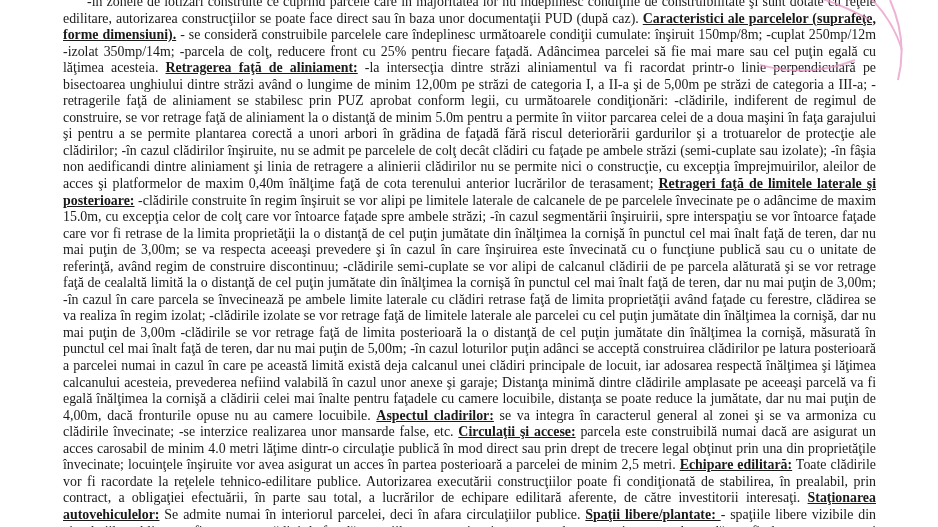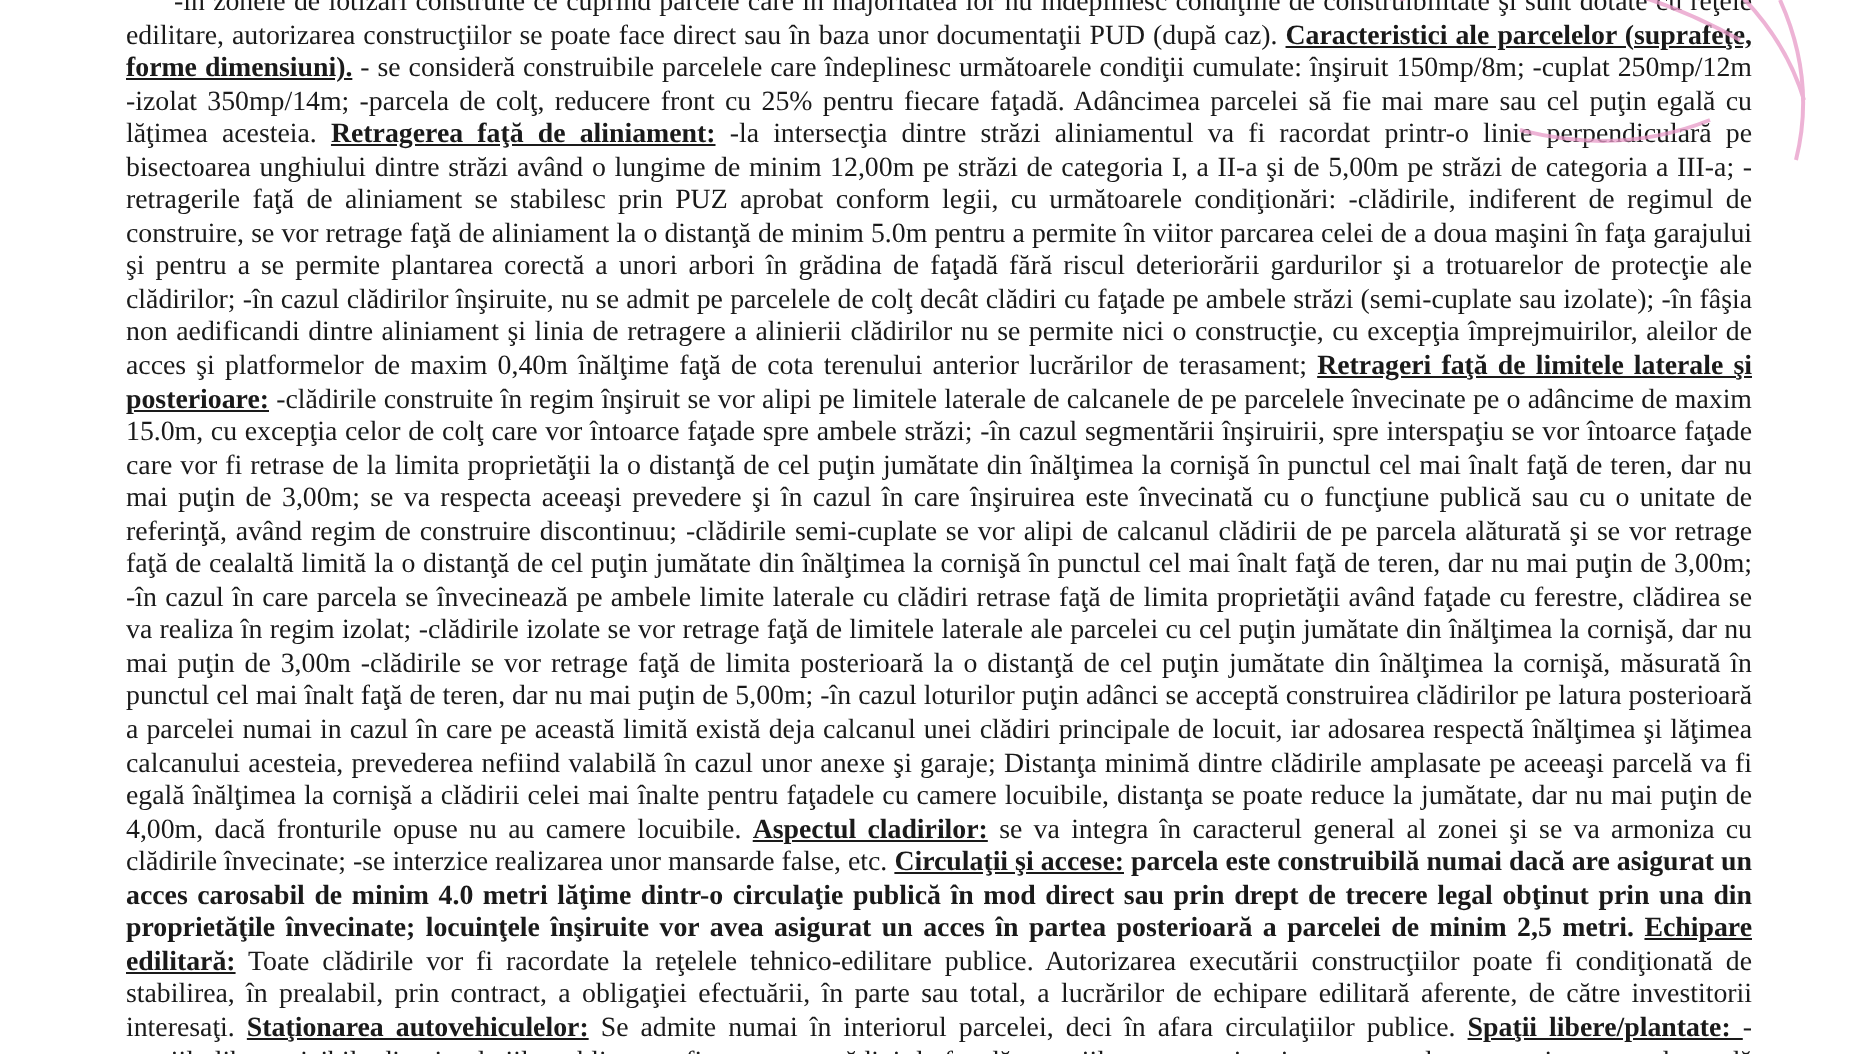--- a/index.html
+++ b/index.html
@@ -4,21 +4,21 @@
 <style>
   html, body { margin: 0; padding: 0; background: #ffffff; }
   body { width: 938px; height: 527px; overflow: hidden; position: relative; }
   .page {
     position: absolute; left: 63px; top: -6px; width: 813px;
     font-family: "Liberation Serif", serif; font-size: 13.9px; line-height: 16.55px;
     color: #1a1a1a; text-align: justify;
   }
   .para { margin: 0; text-indent: 24px; }
   .h { font-weight: bold; text-decoration: underline; }
-  .b { font-weight: bold; }
+  .b { font-weight: normal; }
   .stamp {
     position: absolute; left: 640px; top: -40px; width: 290px; height: 150px;
     pointer-events: none;
   }
 </style>
 </head>
 <body>
 
 <div class="page">
   <p class="para"><span>-în zonele de lotizări construite ce cuprind parcele care în majoritatea lor nu îndeplinesc condiţiile de construibilitate şi sunt dotate cu reţele edilitare, autorizarea construcţiilor se poate face direct sau în baza unor documentaţii PUD (după caz). </span><span class="h">Caracteristici ale parcelelor (suprafeţe, forme dimensiuni).</span><span> - se consideră construibile parcelele care îndeplinesc următoarele condiţii cumulate: înşiruit 150mp/8m; -cuplat 250mp/12m -izolat 350mp/14m; -parcela de colţ, reducere front cu 25%  pentru fiecare faţadă. Adâncimea parcelei să fie mai mare sau cel puţin egală cu lăţimea acesteia.  </span><span class="h">Retragerea faţă de aliniament:</span><span> -la intersecţia dintre străzi aliniamentul va fi racordat printr-o linie perpendiculară pe bisectoarea unghiului dintre străzi  având o lungime de minim 12,00m pe străzi de categoria I, a II-a şi de 5,00m pe străzi de categoria a III-a; -retragerile faţă de aliniament se stabilesc prin PUZ aprobat conform legii, cu următoarele condiţionări: -clădirile, indiferent de regimul de construire, se vor retrage faţă de aliniament la o distanţă de minim 5.0m pentru a permite în viitor parcarea celei de a doua maşini în faţa garajului şi pentru a se permite plantarea corectă a unori arbori în grădina de faţadă fără riscul deteriorării gardurilor şi a trotuarelor de protecţie ale clădirilor; -în cazul clădirilor înşiruite, nu se admit pe parcelele de colţ decât clădiri cu faţade pe ambele străzi (semi-cuplate sau izolate); -în fâşia non aedificandi dintre aliniament şi linia de retragere a alinierii clădirilor nu se permite nici o construcţie, cu excepţia împrejmuirilor, aleilor de acces şi platformelor de maxim 0,40m înălţime faţă de cota terenului anterior lucrărilor de terasament;  </span><span class="h">Retrageri faţă de limitele laterale şi posterioare:</span><span> -clădirile construite în regim înşiruit se vor alipi pe limitele laterale de calcanele de pe parcelele învecinate pe o adâncime de maxim 15.0m, cu excepţia celor de colţ care vor întoarce faţade spre ambele străzi; -în cazul segmentării înşiruirii, spre interspaţiu se vor întoarce faţade care vor fi retrase de la limita proprietăţii la o distanţă de cel puţin jumătate din înălţimea la cornişă în punctul cel mai înalt faţă de teren, dar nu mai puţin de 3,00m; se va respecta aceeaşi prevedere şi în cazul în care înşiruirea este învecinată cu o funcţiune publică sau cu o unitate de referinţă, având regim de construire discontinuu; -clădirile semi-cuplate se vor alipi de calcanul clădirii de pe parcela alăturată şi se vor retrage faţă de cealaltă limită la o distanţă de cel puţin jumătate din înălţimea la cornişă în punctul cel mai înalt faţă de teren, dar nu mai puţin de 3,00m; -în cazul în care parcela se învecinează pe ambele limite laterale cu clădiri retrase faţă de limita proprietăţii având faţade cu ferestre, clădirea se va  realiza în regim izolat; -clădirile izolate se vor retrage faţă de limitele laterale ale parcelei cu cel puţin jumătate din înălţimea la cornişă,  dar nu mai puţin de 3,00m  -clădirile se vor retrage faţă de limita posterioară la o distanţă de cel puţin jumătate din înălţimea la cornişă, măsurată în punctul cel mai înalt faţă de teren, dar nu mai puţin de 5,00m; -în cazul loturilor puţin adânci se acceptă construirea clădirilor pe latura posterioară  a parcelei numai in cazul în care pe această limită există deja calcanul unei clădiri principale de locuit, iar adosarea respectă înălţimea şi lăţimea calcanului acesteia, prevederea nefiind valabilă în cazul unor anexe şi garaje; Distanţa minimă dintre clădirile amplasate pe aceeaşi parcelă va fi egală înălţimea la cornişă a clădirii celei mai înalte pentru faţadele cu camere locuibile, distanţa se poate reduce la jumătate, dar nu mai puţin de 4,00m, dacă fronturile opuse nu au camere locuibile. </span><span class="h">Aspectul cladirilor:</span><span> se va integra în caracterul general al zonei şi se va armoniza cu clădirile învecinate; -se interzice realizarea unor mansarde false, etc. </span><span class="h">Circulaţii şi accese:</span><span class="b"> parcela este construibilă numai dacă are asigurat un acces carosabil de minim 4.0 metri lăţime dintr-o circulaţie publică în mod direct sau prin drept de trecere legal obţinut prin una din proprietăţile învecinate; locuinţele înşiruite vor avea asigurat un acces în partea posterioară a parcelei de minim 2,5 metri. </span><span class="h">Echipare edilitară:</span><span> Toate clădirile vor fi racordate la reţelele tehnico-edilitare publice. Autorizarea executării construcţiilor poate fi condiţionată de stabilirea, în prealabil, prin contract, a obligaţiei efectuării, în parte sau total, a lucrărilor de echipare edilitară aferente, de către investitorii interesaţi. </span><span class="h">Staţionarea autovehiculelor:</span><span> Se admite numai în interiorul parcelei, deci în afara circulaţiilor publice. </span><span class="h">Spaţii libere/plantate: </span><span> - spaţiile libere vizibile din circulaţiile publice vor fi tratate ca grădini de faţadă; -spaţiile neconstruite şi neocupate de accese şi trotuare de gardă vor fi plantate cu gazon şi cu un arbore la fiecare 100mp; -se recomandă ca pentru îmbunătăţirea microclimatului şi pentru protecţia construcţiei să se evite impermeabilizarea terenului peste min. necesar pentru accese; </span></p>

